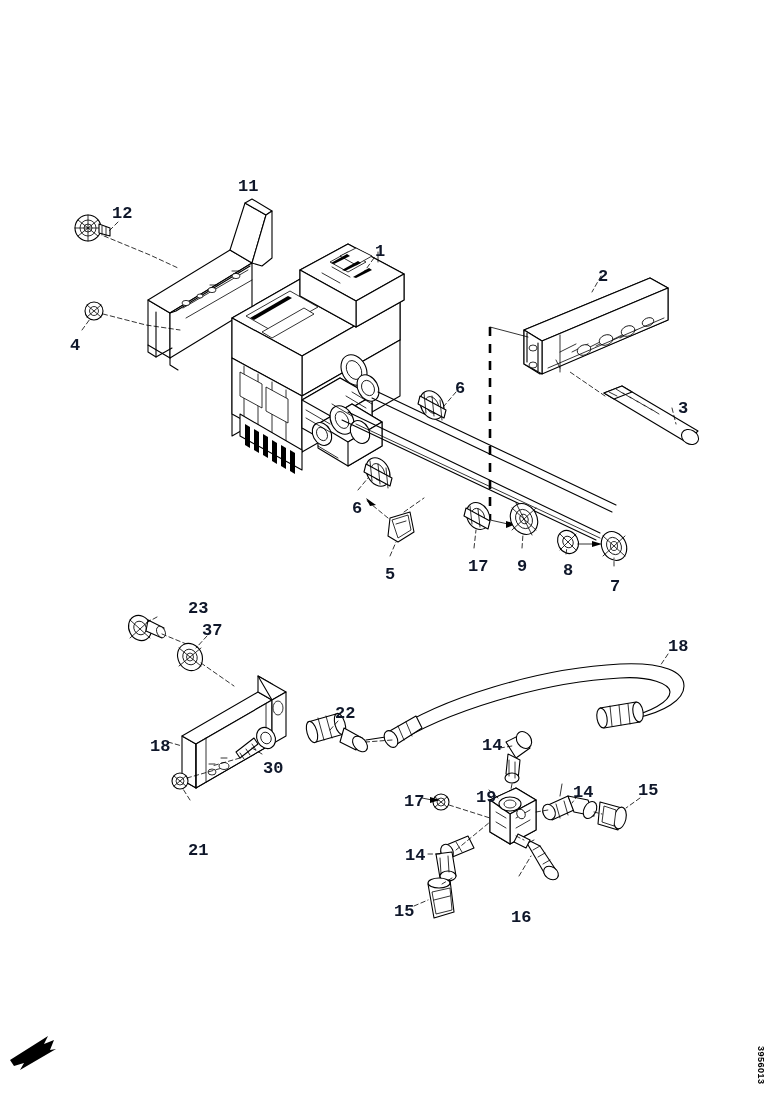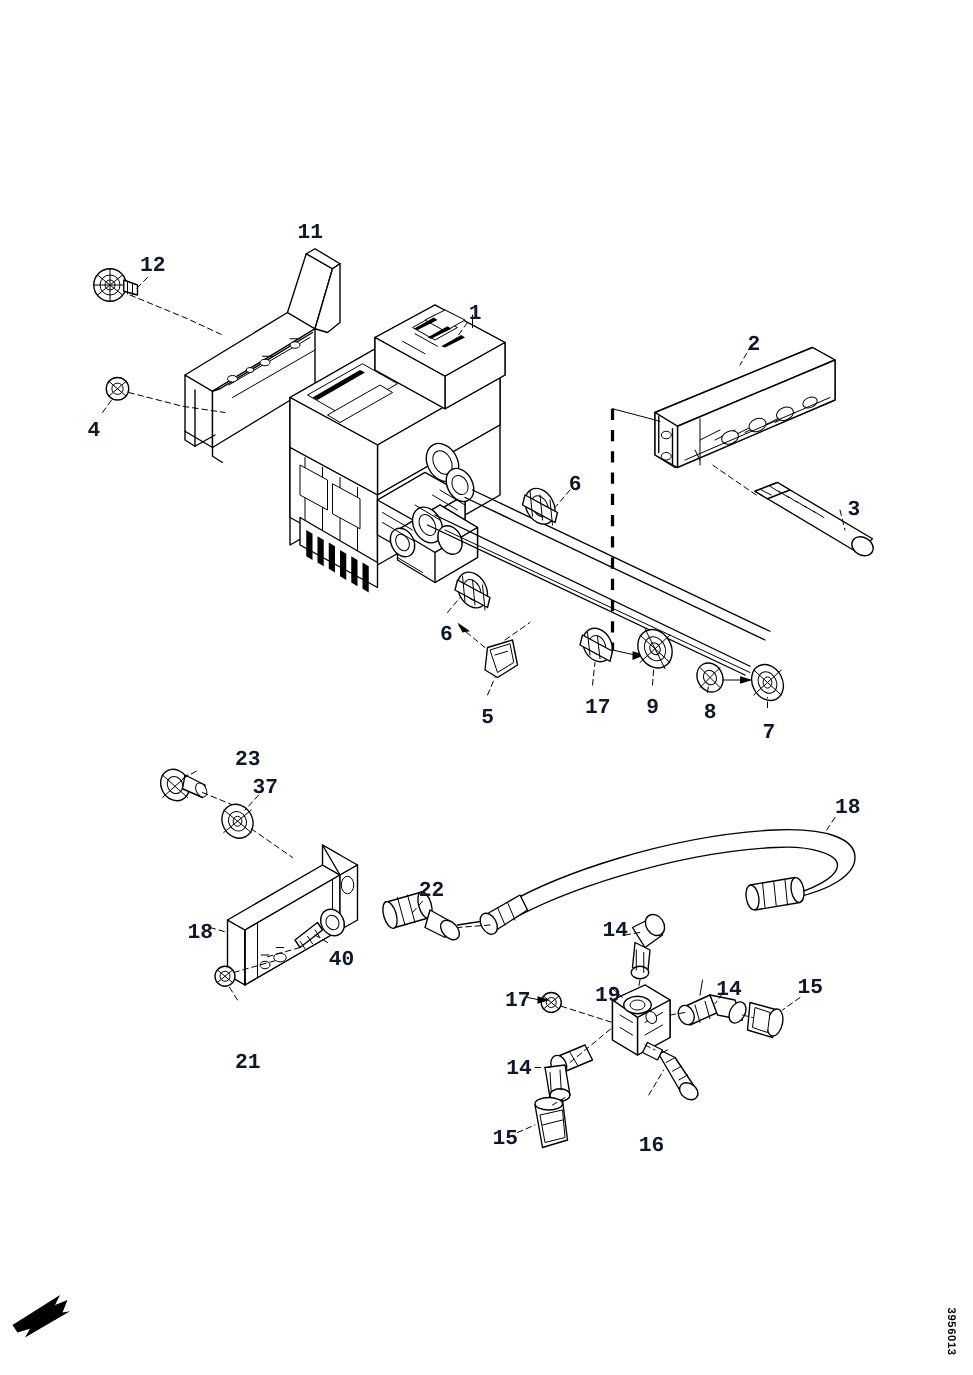--- a/index.html
+++ b/index.html
@@ -461,21 +461,21 @@
   <div class="callout" style="left:476px; top:789px;">19</div>
   <div class="callout" style="left:482px; top:737px;">14</div>
   <div class="callout" style="left:573px; top:784px;">14</div>
   <div class="callout" style="left:405px; top:847px;">14</div>
   <div class="callout" style="left:638px; top:782px;">15</div>
   <div class="callout" style="left:394px; top:903px;">15</div>
   <div class="callout" style="left:511px; top:881px;margin-top:28px;">16</div>
   <div class="callout" style="left:404px; top:793px;">17</div>
   <div class="callout" style="left:668px; top:638px;">18</div>
   <div class="callout" style="left:150px; top:738px;">18</div>
-  <div class="callout" style="left:263px; top:760px;">40</div>
+  <div class="callout" style="left:263px; top:760px;">30</div>
   <div class="callout" style="left:188px; top:842px;">21</div>
   <div class="callout" style="left:335px; top:705px;">22</div>
   <div class="callout" style="left:152px; top:600px;margin-left:36px;">23</div>
   <div class="callout" style="left:202px; top:622px;">37</div>
 
   <div id="sheet-code" style="left:766px; top:1046px;">3956013</div>
 
 </div>
 
 </body></html>

